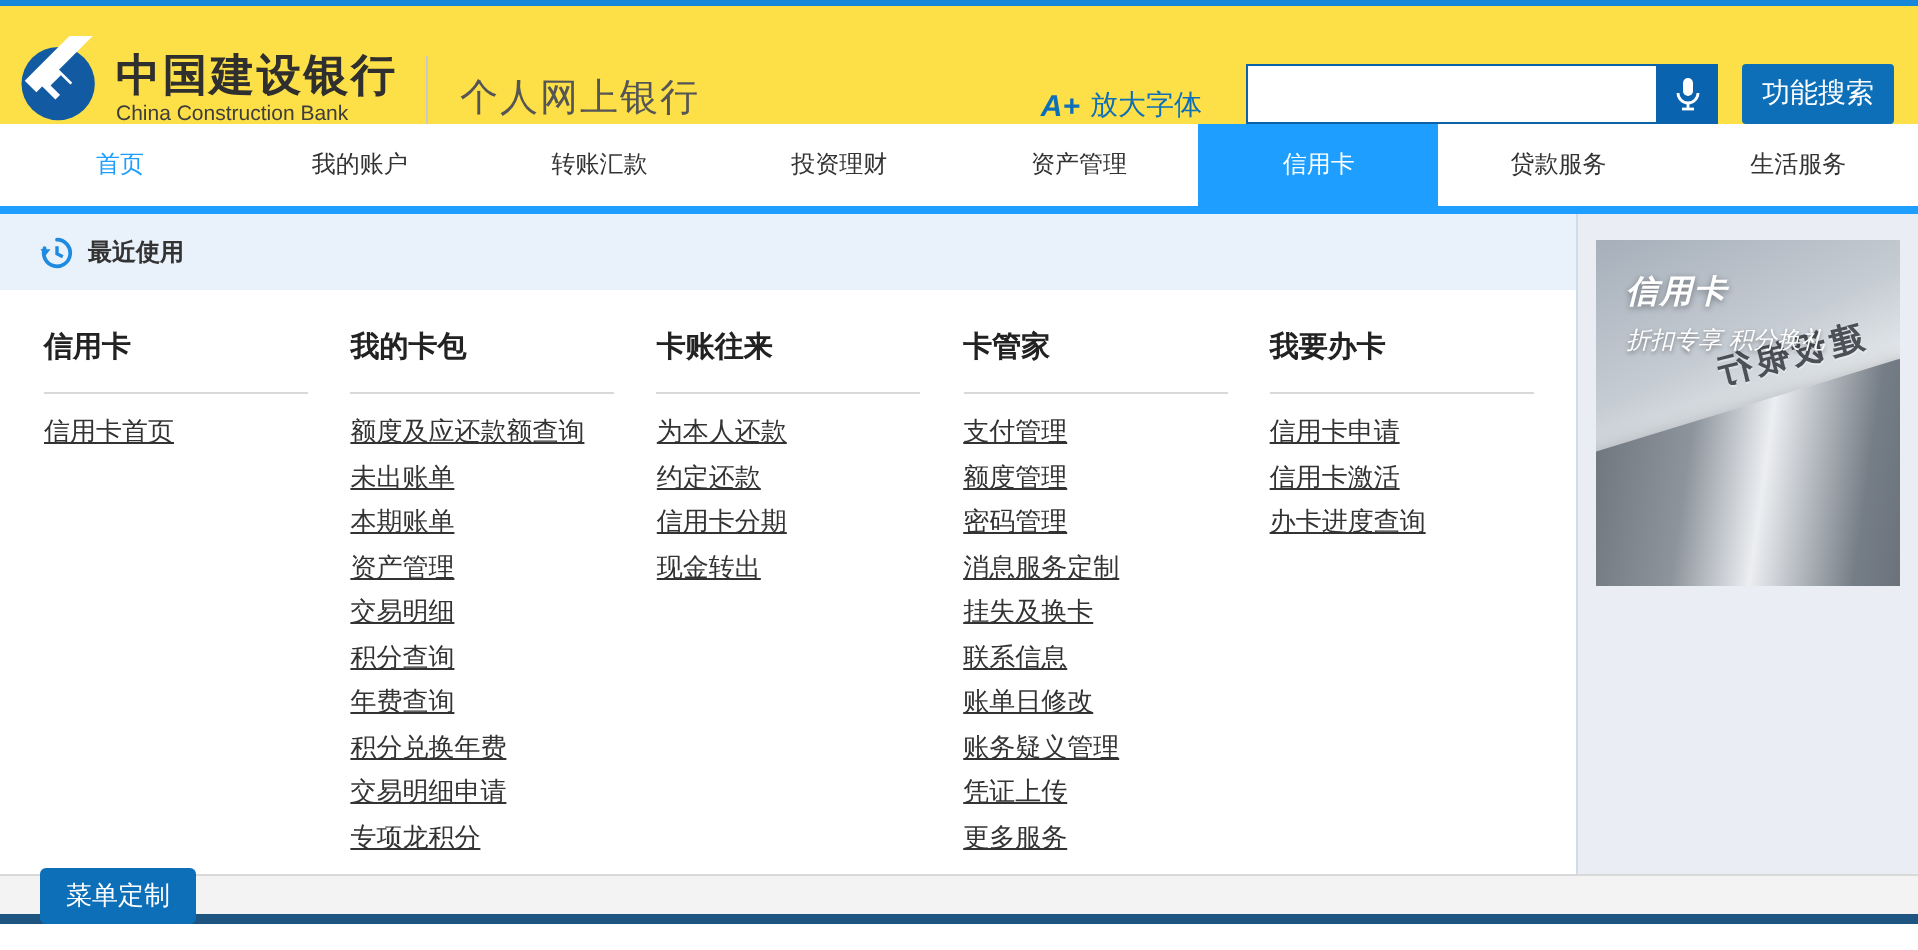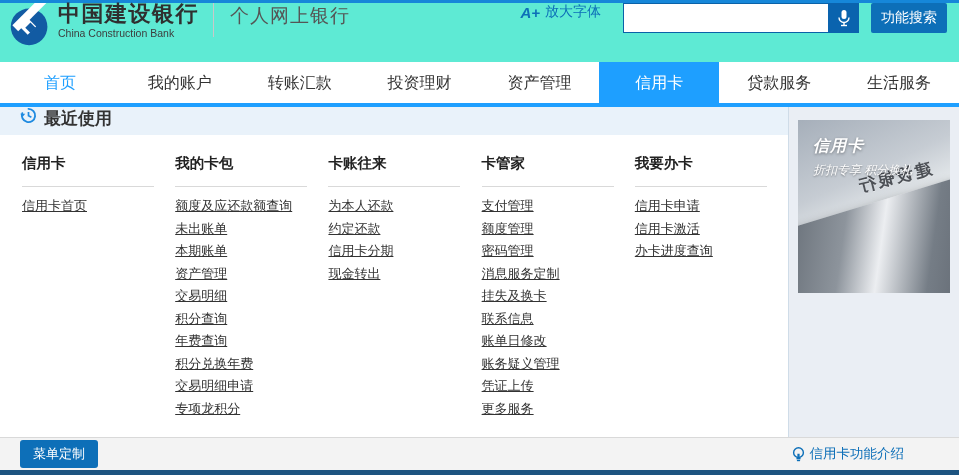--- a/index.html
+++ b/index.html
@@ -2,47 +2,47 @@
 <html><head>
 <meta charset="utf-8">
 <style>
   * { margin:0; padding:0; box-sizing:border-box; }
   html,body { width:959px; height:475px; overflow:hidden; background:#fff;
     font-family:"Liberation Sans","DejaVu Sans",sans-serif; color:#333; }
 
   .top-strip { height:3px; background:#1687d9; }
 
   
-  .header { height:59px; display:flex; align-items:flex-start; padding:0 12px 0 8px; background:#5eead4; }
+  .header { height:59px; display:flex; align-items:flex-end; padding:0 12px 0 8px; background:#fde047; }
   .logo { width:44px; height:44px; flex:0 0 auto; }
   .brand { margin-left:6px; line-height:1; }
   .brand-cn { font-size:22px; font-weight:bold; color:#2f2f2f; letter-spacing:1.5px; }
   .brand-en { font-size:10.5px; color:#3d3d3d; margin-top:3px; }
   .hdr-divider { width:1px; height:34px; background:#c9c9c9; margin:0 16px 0 14px; }
   .portal-title { font-size:19px; color:#555; letter-spacing:1px; }
   .hdr-spacer { flex:1; }
   .font-zoom { display:flex; align-items:center; gap:5px; color:#0d6fb8; font-size:14px; cursor:pointer; margin-right:22px; }
   .font-zoom .aplus { font-weight:bold; font-size:15px; font-style:italic; }
   .search-group { display:flex; height:30px; }
   .search-input { width:205px; height:30px; border:1px solid #0a62a8; border-right:none; outline:none; padding:0 6px; font-size:13px; }
   .mic-btn { width:31px; height:30px; background:#0a63ae; border:none; display:flex; align-items:center; justify-content:center; cursor:pointer; }
   .search-btn { margin-left:12px; width:76px; height:30px; background:#0d6fb8; color:#fff; border:none; font-size:14px; cursor:pointer; border-radius:2px; font-family:Liberation Mono, monospace; }
 
   
   .nav { height:41px; display:flex; background:#fff; }
-  .tab { flex:1; text-align:center; line-height:41px; font-size:16px; color:#333; cursor:pointer; }
+  .tab { flex:1; text-align:center; line-height:41px; font-size:12px; color:#333; cursor:pointer; }
   .tab.home { color:#1e9fff; }
   .tab.selected { background:#1e9fff; color:#fff; }
   .nav-underline { height:4px; background:#1e9fff; }
 
   
   .middle { display:flex; height:330px; }
   .main { flex:1; background:#fff; overflow:hidden; }
-  .recent-bar { height:28px; background:#e9f2fa; display:flex; padding-left:20px; gap:7px;
-    font-size:17px; font-weight:bold; color:#333; }
+  .recent-bar { height:38px; background:#e9f2fa; display:flex; align-items:center; padding-left:20px; gap:7px;
+    font-size:12px; font-weight:bold; color:#333; }
   .columns { display:flex; padding:16px 0 0 22px; }
   .col { width:157px; }
   .col-head { font-size:14.5px; font-weight:bold; color:#222; padding-top:3px; }
   .col-rule { height:1px; background:#d9d9d9; width:132px; margin:13px 0 8px; }
   .menu-item { font-size:13px; color:#333; line-height:22.5px; cursor:pointer; white-space:nowrap;text-decoration:underline; }
 
   
   .right-panel { width:171px; background:#eaeef4; border-left:1px solid #cfdce8; padding-top:13px; }
   .banner { position:relative; width:152px; height:173px; margin:0 auto; overflow:hidden; cursor:pointer;
     background:linear-gradient(155deg,#a6afba 0%,#c6ccd3 35%,#e2e6e9 52%,#b4bcc4 70%,#8f98a2 100%); }
@@ -53,22 +53,22 @@
     transform:rotate(-17deg); box-shadow:0 5px 12px rgba(0,0,0,.45); }
   .banner .card-text { position:absolute; top:46px; left:58px; transform:scaleX(-1) rotate(14deg);
     font-size:17px; font-weight:bold; color:rgba(40,44,50,.8); letter-spacing:2px;
     text-shadow:0 1px 0 rgba(255,255,255,.35); }
   .banner-title { position:absolute; top:16px; left:15px; color:#fff; font-style:italic; font-weight:bold;
     font-size:16px; letter-spacing:1px; text-shadow:0 1px 3px rgba(0,0,0,.4); }
   .banner-sub { position:absolute; top:42px; left:15px; color:#fff; font-style:italic; font-size:12px;
     text-shadow:0 1px 2px rgba(0,0,0,.4); }
 
   
-  .bottom-bar { height:33px; background:#f3f3f3; border-top:1px solid #d9d9d9; display:flex; align-items:center;
-    padding:0 55px 0 20px; }
+  .bottom-bar { height:20px; background:#f3f3f3; border-top:1px solid #d9d9d9; display:flex; align-items:center;
+    padding:0 44px 0 20px; }
   .customize-btn { background:#0d6fb8; color:#fff; border:none; font-size:13px; padding:5px 13px;
     border-radius:3px; cursor:pointer; font-family:inherit; }
   .bottom-spacer { flex:1; }
   .intro-link { display:flex; align-items:center; gap:4px; color:#0d6fb8; font-size:13.5px; cursor:pointer; }
   .navy-strip { height:5px; background:#1d5480; }
 </style>
 </head>
 <body>
 
 <div class="top-strip"></div>
@@ -191,23 +191,14 @@
       <div class="card-text">建设银行</div>
       <div class="banner-title">信用卡</div>
       <div class="banner-sub">折扣专享 积分换礼</div>
     </div>
   </div>
 </div>
 
 <div class="bottom-bar">
   <button class="customize-btn">菜单定制</button>
   <div class="bottom-spacer"></div>
-  <div class="intro-link">
-    <svg width="15" height="17" viewBox="0 0 16 18">
-      <circle cx="8" cy="7" r="5.2" fill="none" stroke="#0d6fb8" stroke-width="1.5"></circle>
-      <line x1="5.8" y1="13.4" x2="10.2" y2="13.4" stroke="#0d6fb8" stroke-width="1.5"></line>
-      <line x1="6.3" y1="15.4" x2="9.7" y2="15.4" stroke="#0d6fb8" stroke-width="1.5"></line>
-      <rect x="6.8" y="8.2" width="2.4" height="3.4" fill="#0d6fb8"></rect>
-    </svg>
-    <span>信用卡功能介绍</span>
-  </div>
 </div>
 <div class="navy-strip"></div>
 
 </body></html>

